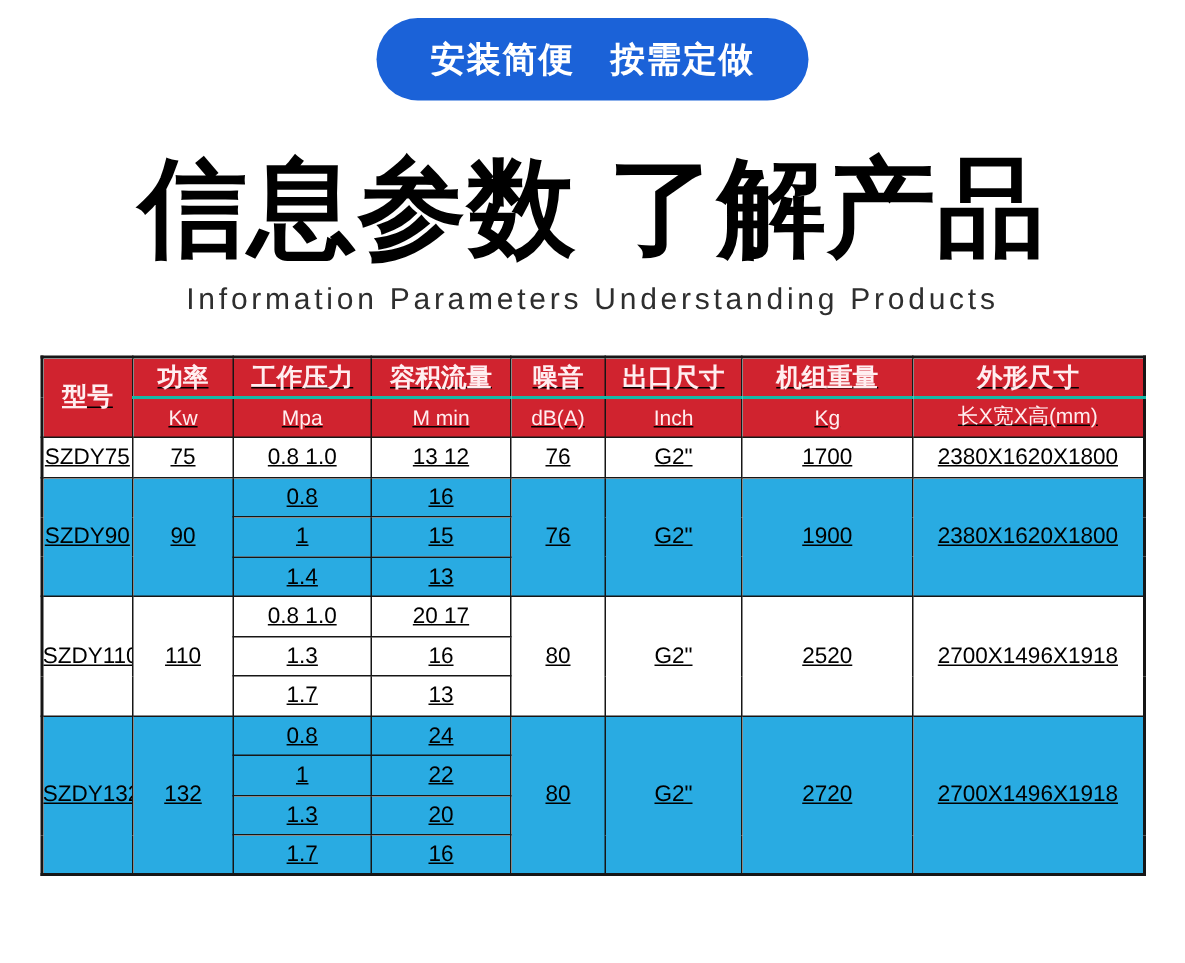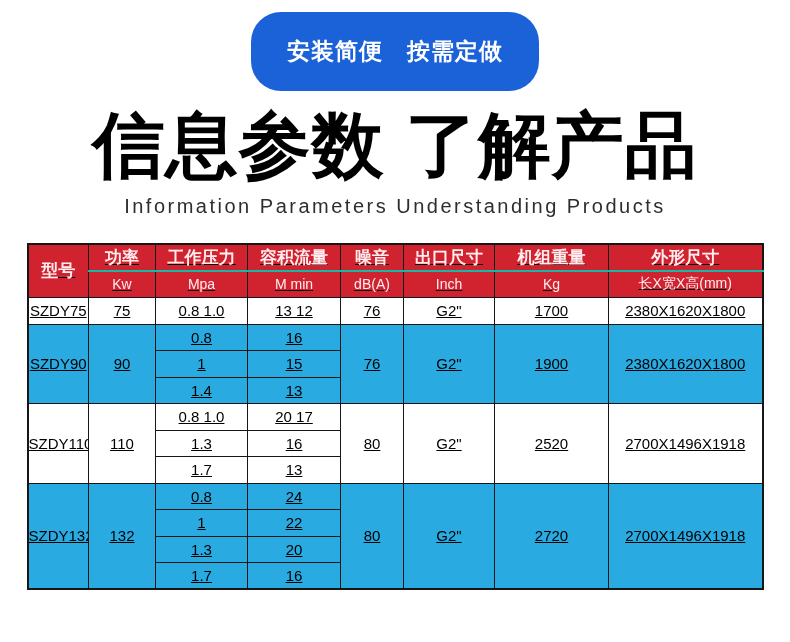--- a/index.html
+++ b/index.html
@@ -17,26 +17,26 @@
     font-family:"Liberation Sans","DejaVu Sans",sans-serif;
   }
   .banner{
     margin:12px auto 0;
     width:fit-content;
     background:var(--banner-blue);
     color:#ffffff;
     font-size:23px;
     font-weight:700;
     letter-spacing:1px;
-    padding:24px 36px;
+    padding:12px 36px;
     border-radius:30px;
     text-align:left;
   }
   .title{
-    margin-top:8px;
+    margin-top:26px;
     text-align:center;
     font-size:72px;
     line-height:1.3;
     font-weight:900;
     color:#000000;
     letter-spacing:1px;
     white-space:nowrap;
   }
   .subtitle{
     margin-top:2px;

